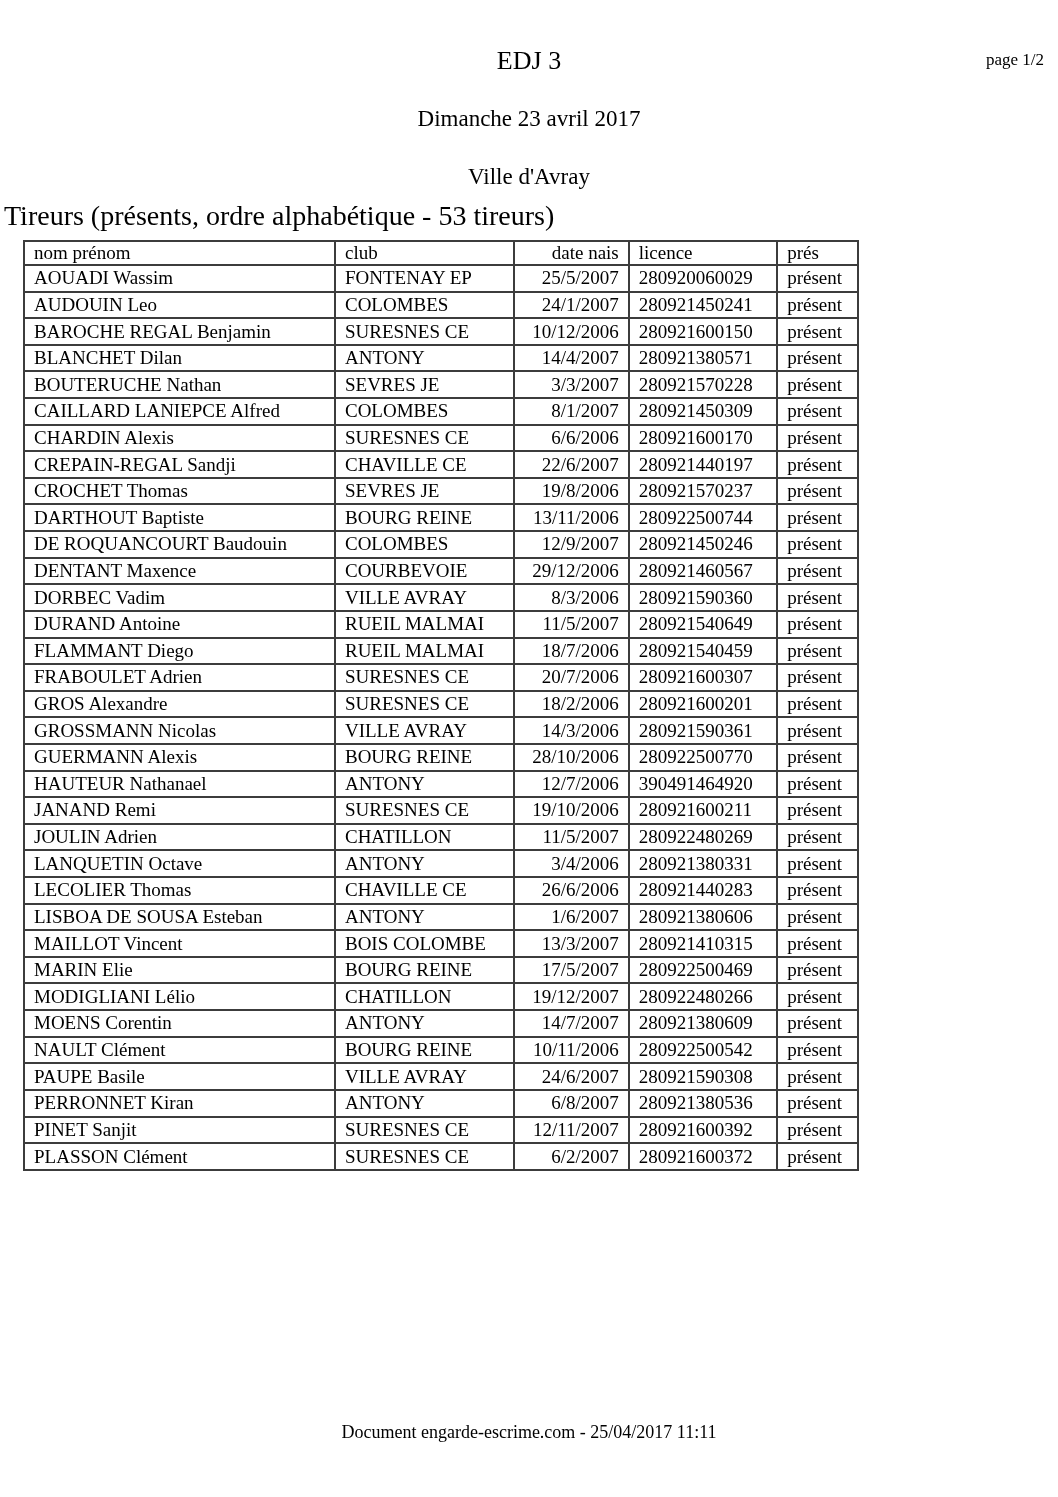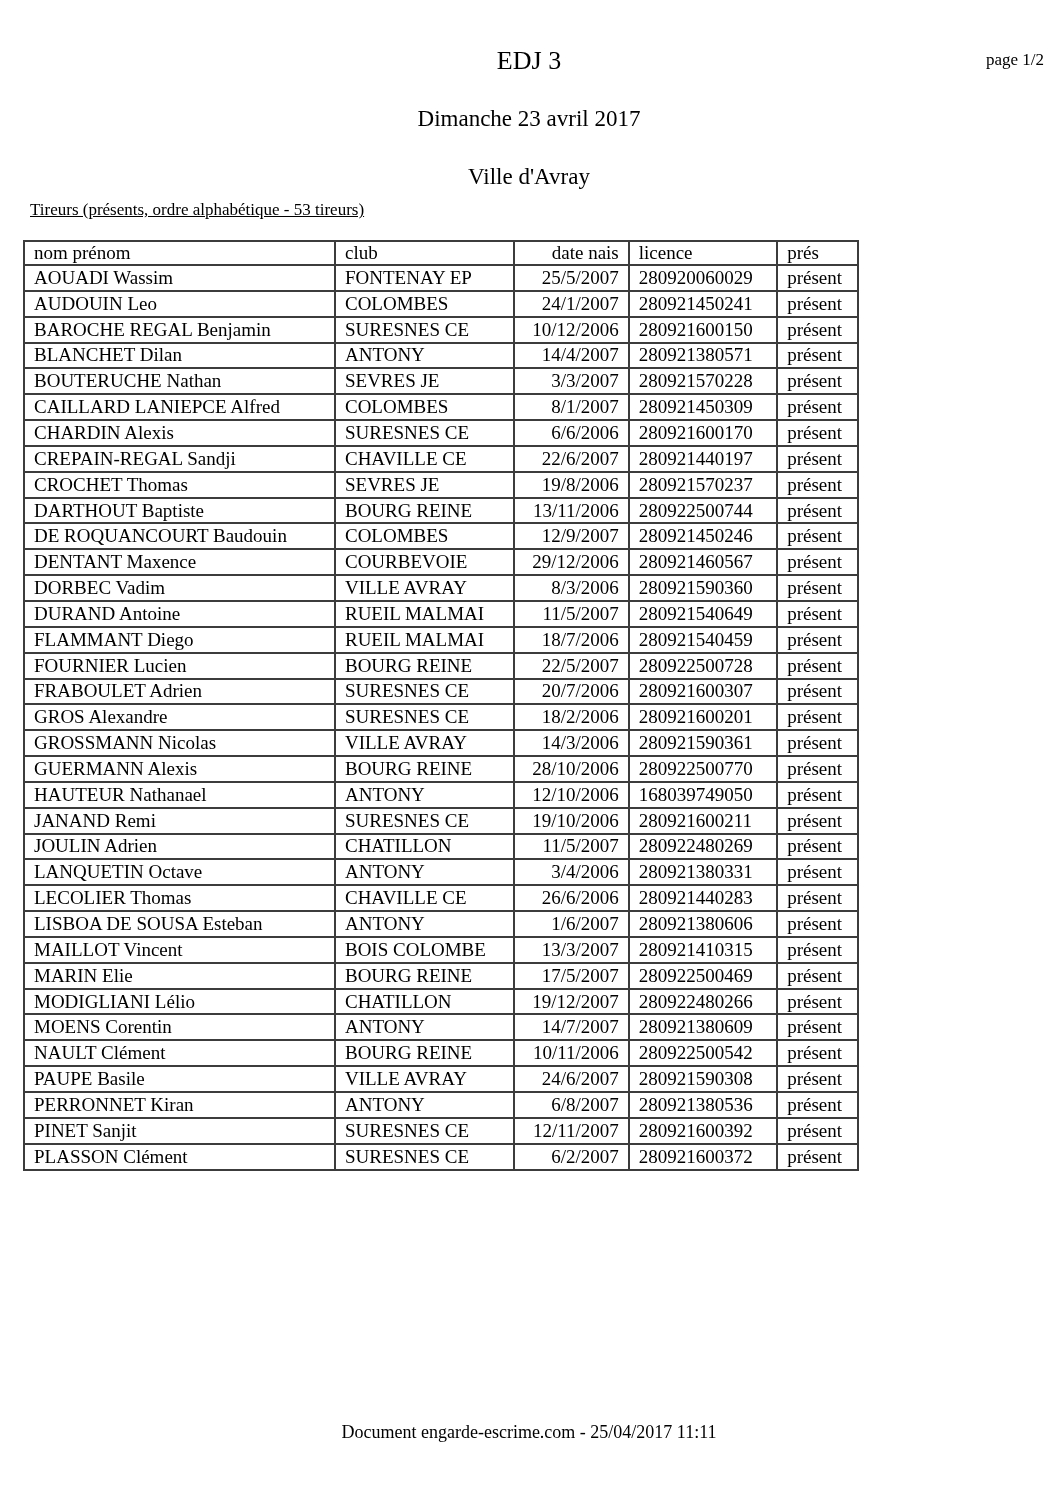--- a/index.html
+++ b/index.html
@@ -30,24 +30,23 @@
     font-size: 26px;
     line-height: 30px;
     margin-bottom: 12px;
   }
   .doc-subtitle {
     font-size: 23px;
     margin-top: 27px;
   }
   .section-label {
     position: absolute;
-    left: 30px;
+    left: 4px;
     top: 200px;
-    font-size: 17px;
-    text-decoration: underline;
+    font-size: 28px;
   }
   table.tireurs {
     position: absolute;
     left: 23px;
     top: 240px;
     width: 836px;
     height: 931px;
     border-collapse: collapse;
     table-layout: fixed;
     font-size: 19px;
@@ -211,27 +210,20 @@
         <td>présent</td>
       </tr>
       <tr>
         <td>FLAMMANT Diego</td>
         <td>RUEIL MALMAI</td>
         <td class="num">18/7/2006</td>
         <td>280921540459</td>
         <td>présent</td>
       </tr>
       <tr>
-        <td>FOURNIER Lucien</td>
-        <td>BOURG REINE</td>
-        <td class="num">22/5/2007</td>
-        <td>280922500728</td>
-        <td>présent</td>
-      </tr>
-      <tr>
         <td>FRABOULET Adrien</td>
         <td>SURESNES CE</td>
         <td class="num">20/7/2006</td>
         <td>280921600307</td>
         <td>présent</td>
       </tr>
       <tr>
         <td>GROS Alexandre</td>
         <td>SURESNES CE</td>
         <td class="num">18/2/2006</td>
@@ -248,22 +240,22 @@
       <tr>
         <td>GUERMANN Alexis</td>
         <td>BOURG REINE</td>
         <td class="num">28/10/2006</td>
         <td>280922500770</td>
         <td>présent</td>
       </tr>
       <tr>
         <td>HAUTEUR Nathanael</td>
         <td>ANTONY</td>
-        <td class="num">12/10/2006</td>
-        <td>168039749050</td>
+        <td class="num">12/7/2006</td>
+        <td>390491464920</td>
         <td>présent</td>
       </tr>
       <tr>
         <td>JANAND Remi</td>
         <td>SURESNES CE</td>
         <td class="num">19/10/2006</td>
         <td>280921600211</td>
         <td>présent</td>
       </tr>
       <tr>

